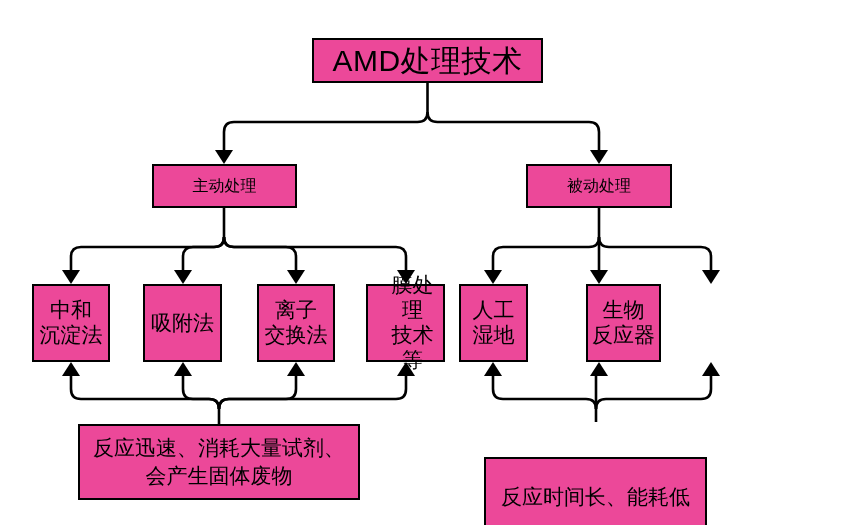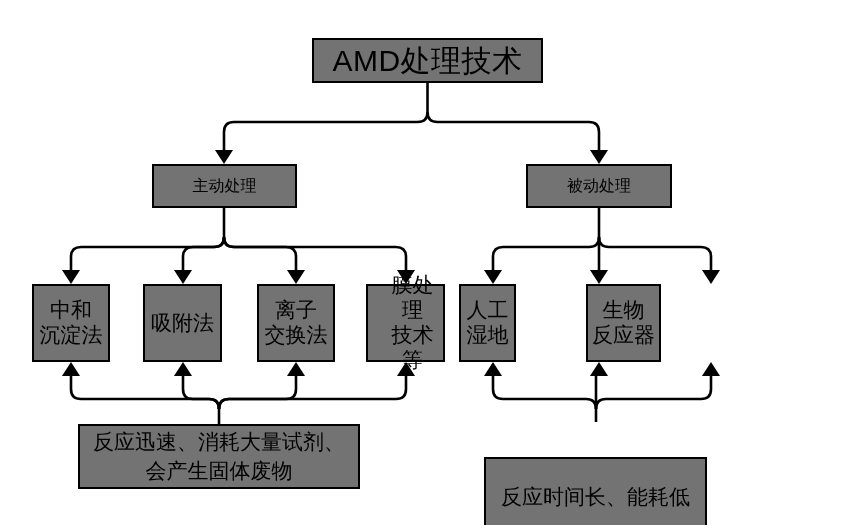--- a/index.html
+++ b/index.html
@@ -12,21 +12,21 @@
     width: 847px;
     height: 525px;
     background: #ffffff;
     overflow: hidden;
     font-family: "Liberation Sans", "DejaVu Sans", sans-serif;
   }
   .node {
     position: absolute;
     box-sizing: border-box;
     border: 2px solid #000000;
-    background: #737373;
+    background: #ec4899;
     display: flex;
     flex-direction: column;
     align-items: center;
     justify-content: center;
     color: #000000;
     line-height: 1.18;
     text-align: center;
     white-space: pre-line;
     z-index: 2;
   }
@@ -130,25 +130,25 @@
 沉淀法</div>
 
   <div class="node node-l3" style="left:143px; top:284px; width:79px; height:78px;">吸附法</div>
 
   <div class="node node-l3" style="left:257px; top:284px; width:78px; height:78px;">离子
 交换法</div>
 
   <div class="node node-l3" style="left:366px; top:284px; width:79px; height:78px;padding-left:14px;">膜处理
 技术等</div>
 
-  <div class="node node-l3" style="left:459px; top:284px; width:57px; height:78px;">人工
+  <div class="node node-l3" style="left:459px; top:284px; width:69px; height:78px;">人工
 湿地</div>
 
   <div class="node node-l3" style="left:562px; top:284px; width:75px; height:78px;margin-left:24px;">生物
 反应器</div>
 
 
-  <div class="node node-note" style="left:78px; top:424px; width:282px; height:65px;">反应迅速、消耗大量试剂、
+  <div class="node node-note" style="left:78px; top:424px; width:282px; height:76px;">反应迅速、消耗大量试剂、
 会产生固体废物</div>
 
   <div class="node node-note" style="left:484px; top:447px; width:223px; height:80px;margin-top:10px;">反应时间长、能耗低</div>
 
 </div>
 
 </body></html>

